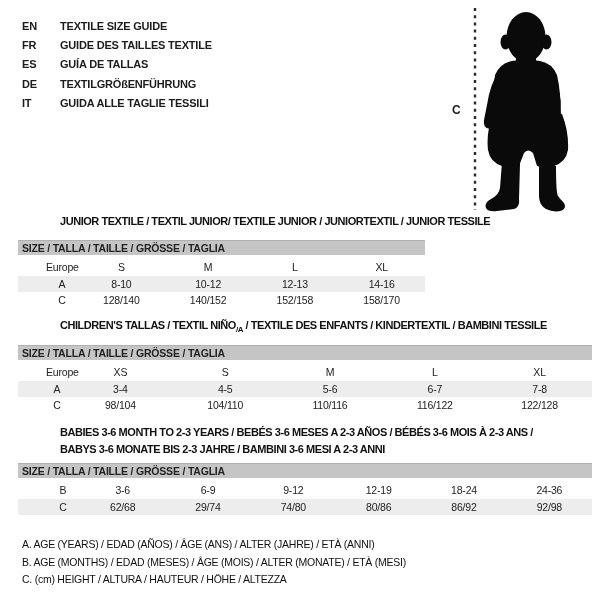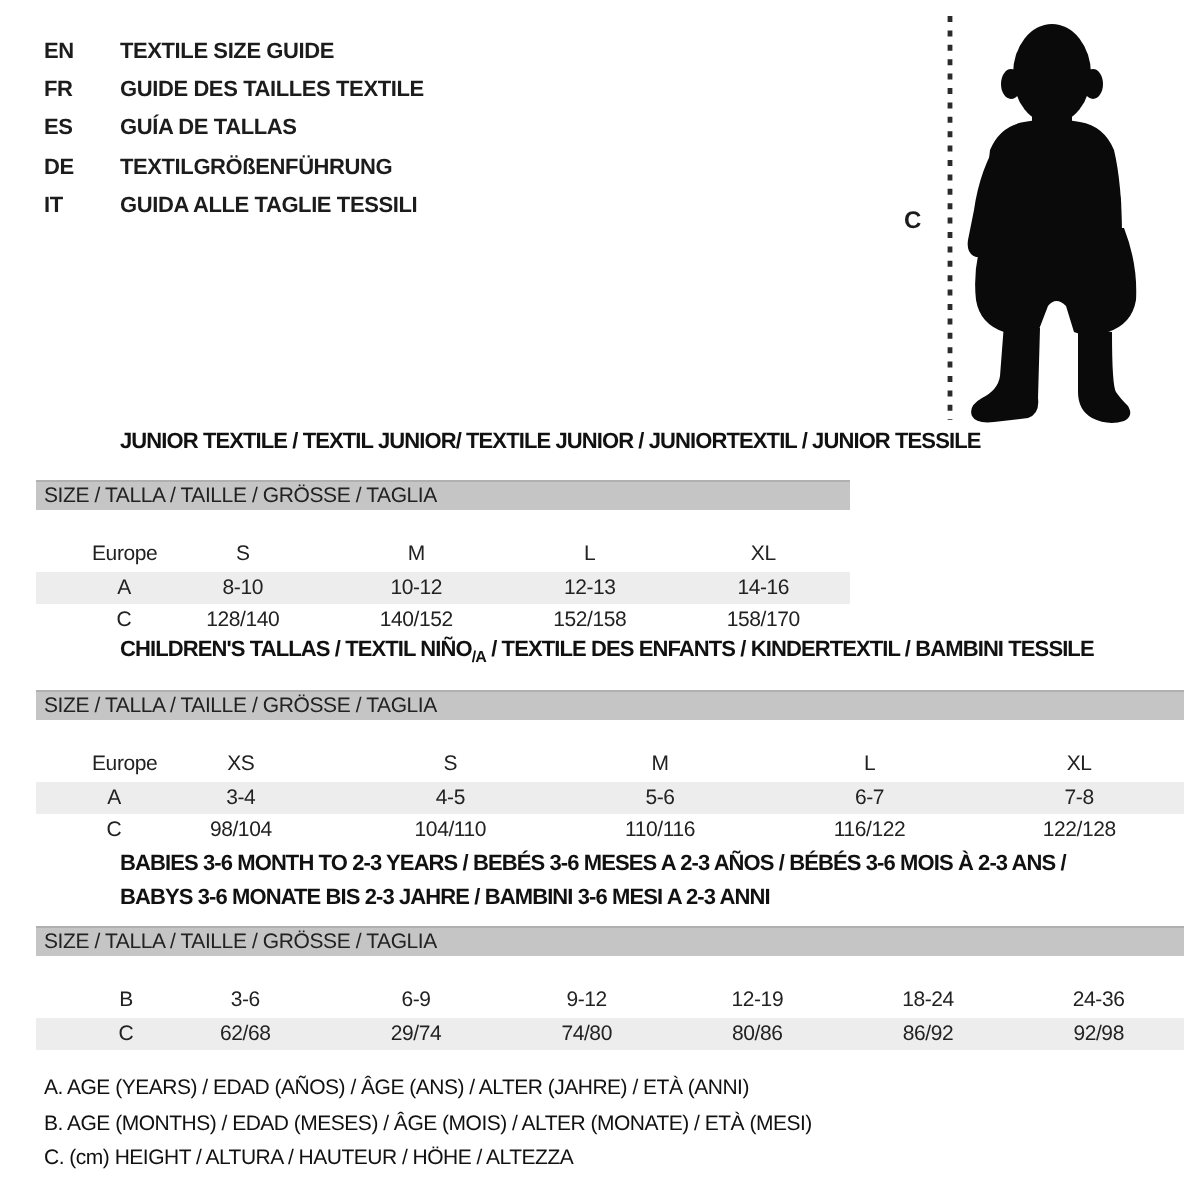--- a/index.html
+++ b/index.html
@@ -25,21 +25,21 @@
   .figure-wrap svg{display:block;width:160px;height:230px;}
   .measure-label{position:absolute;left:12px;top:103px;font-size:12px;font-weight:bold;color:#1c1c1c;}
 
   
   .section-title{position:absolute;left:16px;font-size:11px;font-weight:bold;letter-spacing:-0.45px;white-space:nowrap;color:#111;margin-left:44px;}
   .section-title .subscript{font-size:8px;vertical-align:sub;}
   .title-line{height:17px;line-height:17px;white-space:nowrap;}
 
   .size-table{position:absolute;left:18px;}
   .size-band{height:15px;line-height:15px;background:var(--band);border-top:1px solid var(--band-edge);
-             padding-left:4px;font-size:10.5px;letter-spacing:-0.2px;color:#222;margin-bottom:14px;}
+             padding-left:4px;font-size:10.5px;letter-spacing:-0.2px;color:#222;margin-bottom:4px;font-weight:bold;}
   .trow{display:grid;height:16.5px;align-items:center;font-size:10.5px;letter-spacing:-0.2px;color:#222;}
   .trow.alt{background:var(--row-alt);}
   .rlabel{padding-left:4px;text-align:center;margin-left:24px;}
   .cell{text-align:center;}
 
   
   .legend{position:absolute;left:22px;top:536px;}
   .legend-line{height:17.6px;line-height:17.6px;font-size:10.5px;font-weight:normal;letter-spacing:-0.25px;white-space:nowrap;color:#111;}
 </style>
 </head>

